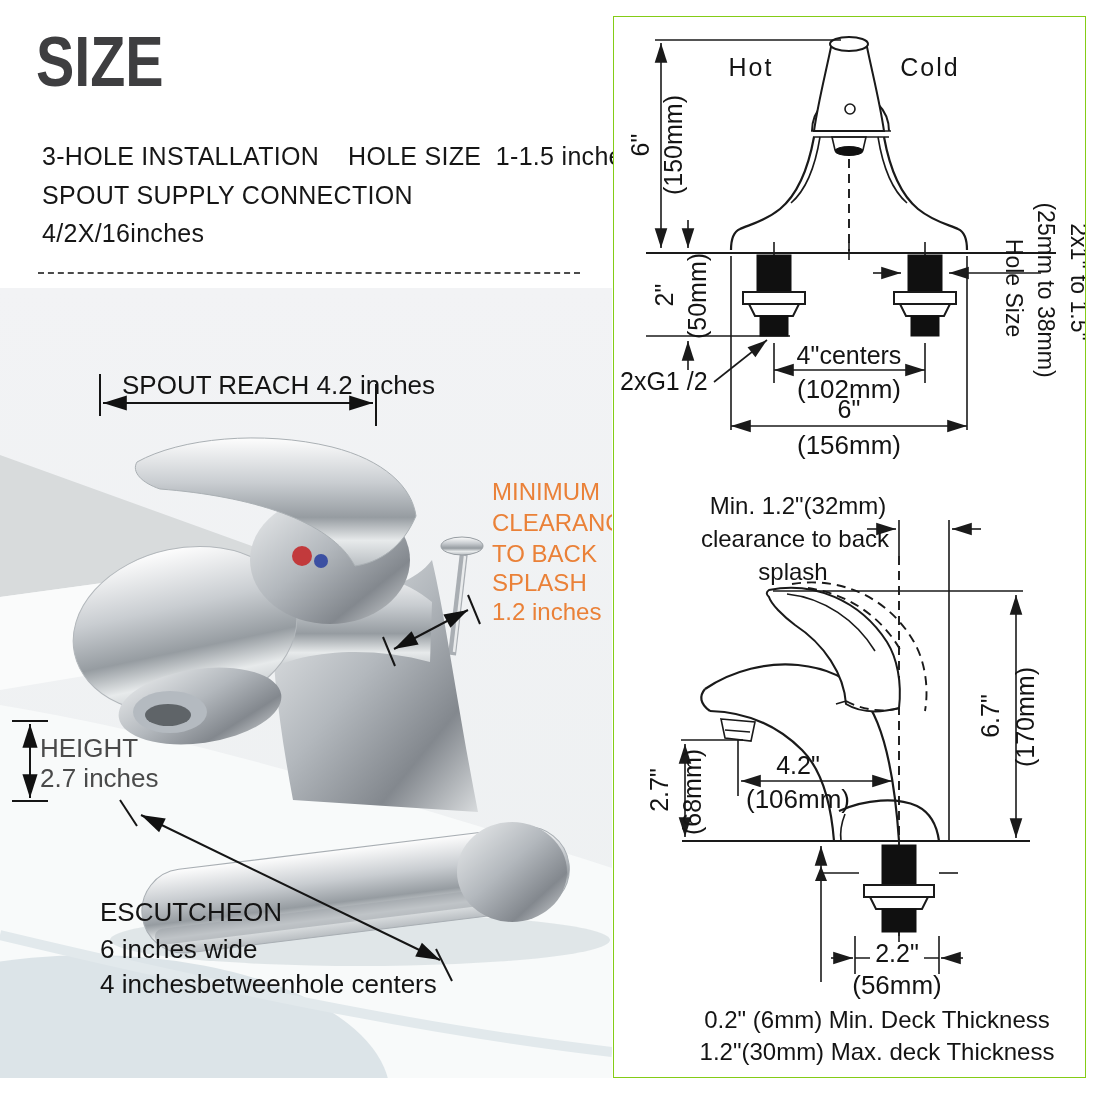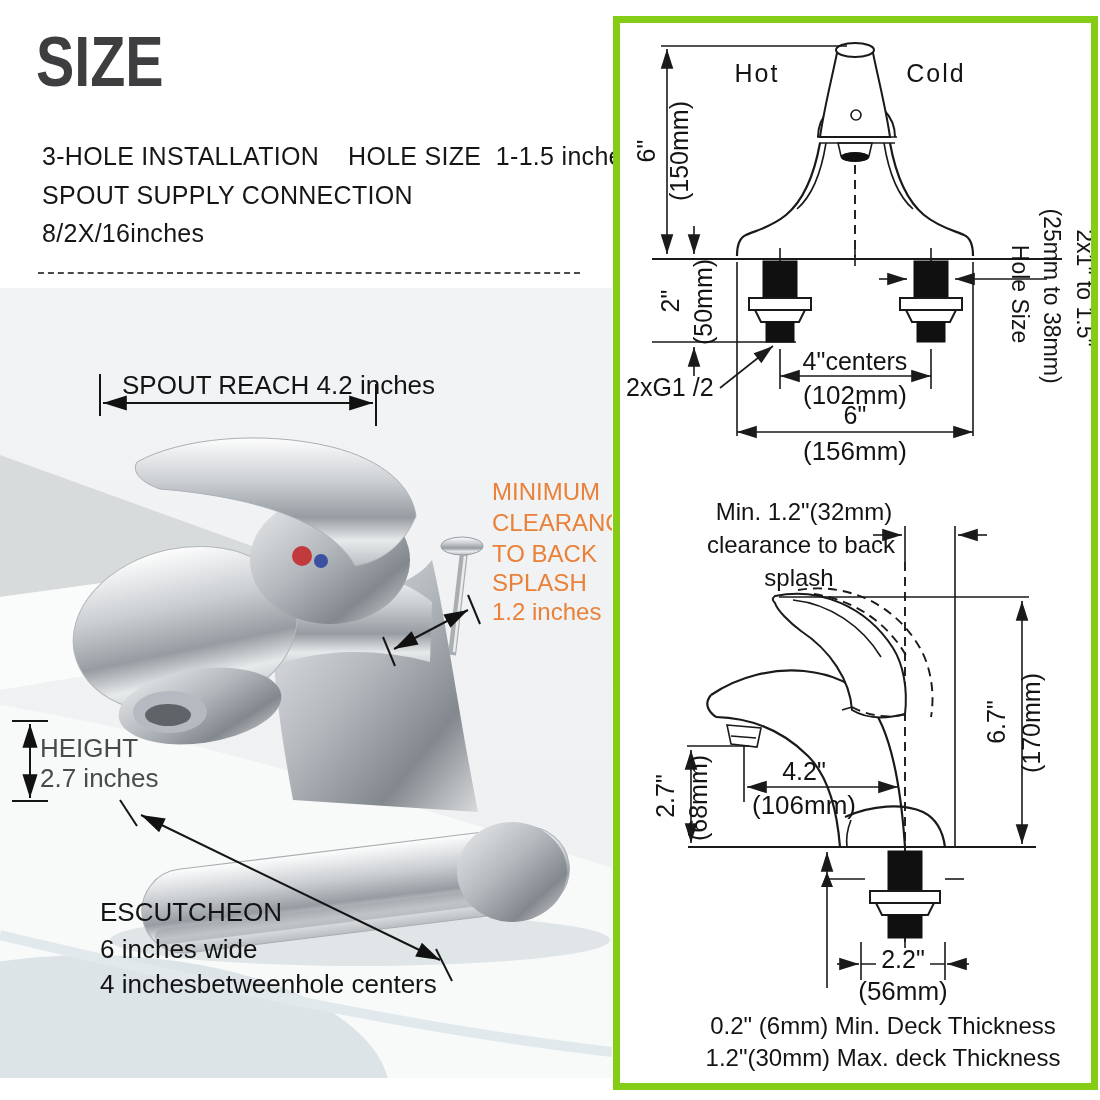--- a/index.html
+++ b/index.html
@@ -5,42 +5,42 @@
   html,body{margin:0;padding:0;background:#ffffff;}
   #stage{position:relative;width:1100px;height:1100px;background:#fff;overflow:hidden;
          font-family:"Liberation Sans",sans-serif;}
   .hdr-title{position:absolute;left:36px;top:26px;font-size:70px;font-weight:bold;color:#3e3e40;
              transform:scaleX(.82);transform-origin:left top;line-height:1.05;}
   .spec{position:absolute;left:42px;color:#161616;font-size:25px;white-space:pre;letter-spacing:.3px;}
   .spec1{top:142px;}
   .spec2{top:181px;}
   .spec3{top:219px;}
   .dash-sep{position:absolute;left:38px;top:272px;width:542px;height:0;border-top:2px dashed #4a4a4a;}
-  .panel{position:absolute;left:613px;top:16px;width:471px;height:1060px;border:7px solid #84cc16;background:#fff;}
+  .panel{position:absolute;left:613px;top:16px;width:471px;height:1060px;border:1px solid #84cc16;background:#fff;}
   #photo{position:absolute;left:0;top:288px;}
   svg text{font-family:"Liberation Sans",sans-serif;fill:#141414;}
   .t23{font-size:23px;} .t24{font-size:24px;} .t25{font-size:25px;} .t26{font-size:26px;}
   .orange{fill:#ea8138;}
   .gray{fill:#4a4a4a;}
   .ln{stroke:#1a1a1a;stroke-width:1.6;fill:none;}
   .ln2{stroke:#1a1a1a;stroke-width:2.2;fill:none;}
   .lnw{stroke:#1a1a1a;stroke-width:2;fill:#ffffff;}
   .dash2{stroke:#1a1a1a;stroke-width:1.9;fill:none;stroke-dasharray:9 6;}
   .blk{fill:#101010;stroke:#101010;}
   .pln{stroke:#151515;stroke-width:2;fill:none;}
 </style>
 </head>
 <body>
 
 <div id="stage">
 
   <div class="hdr-title">SIZE</div>
   <div class="spec spec1">3-HOLE INSTALLATION    HOLE SIZE  1-1.5 inches</div>
   <div class="spec spec2">SPOUT SUPPLY CONNECTION</div>
-  <div class="spec spec3">8/2X/16inches</div>
+  <div class="spec spec3">4/2X/16inches</div>
   <div class="dash-sep"></div>
 
   <svg id="photo" width="612" height="790" viewBox="0 288 612 790">
     <defs>
       <linearGradient id="bgG" x1="0" y1="0" x2="0" y2="1">
         <stop offset="0" stop-color="#f2f3f5"></stop>
           <stop offset="1" stop-color="#edf0f1"></stop>
       </linearGradient>
       <linearGradient id="chromeV" x1="0" y1="0" x2="0" y2="1">
         <stop offset="0" stop-color="#fdfdfd"></stop>

